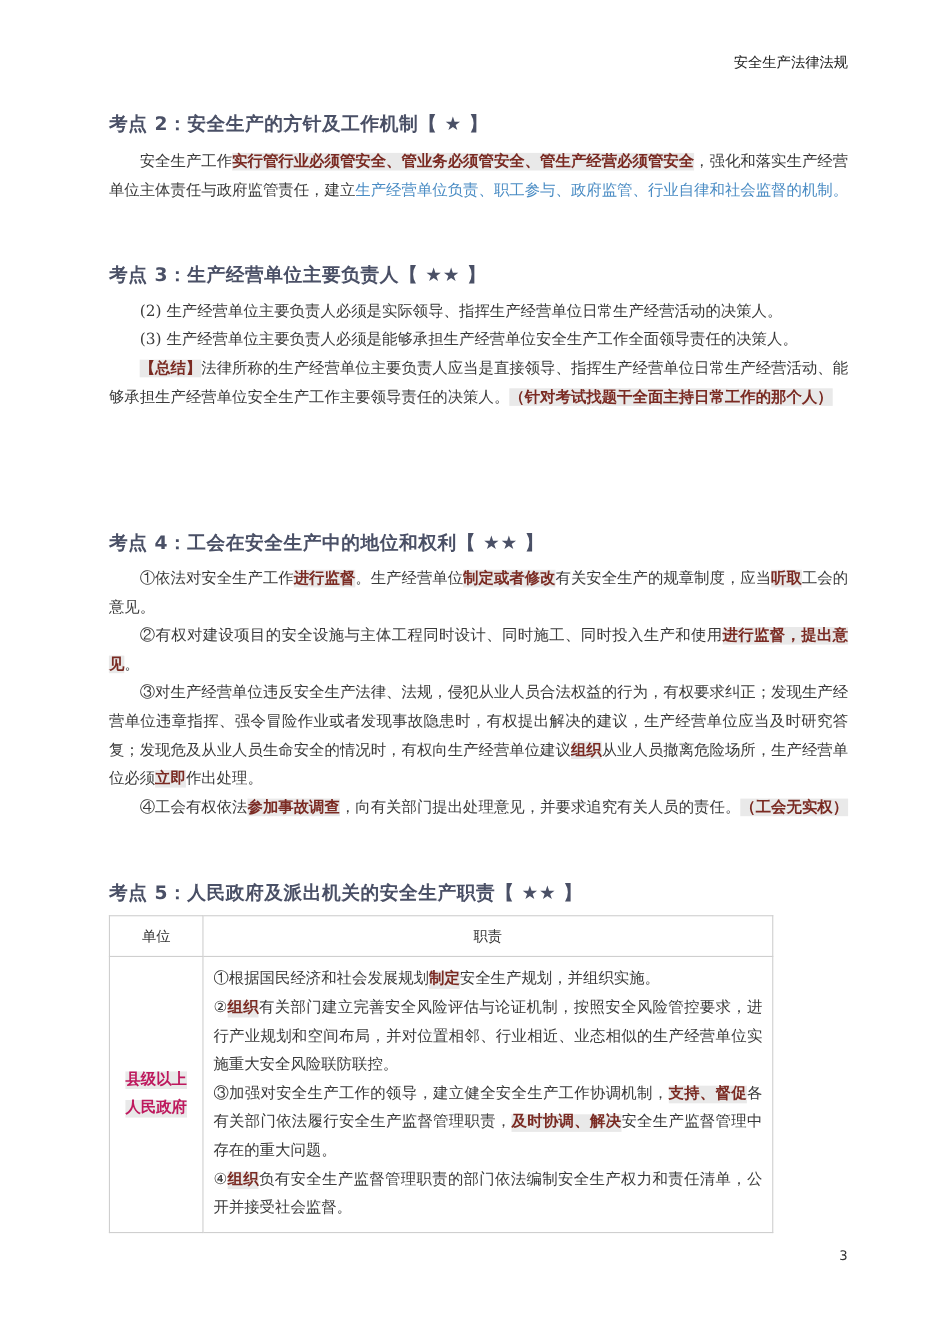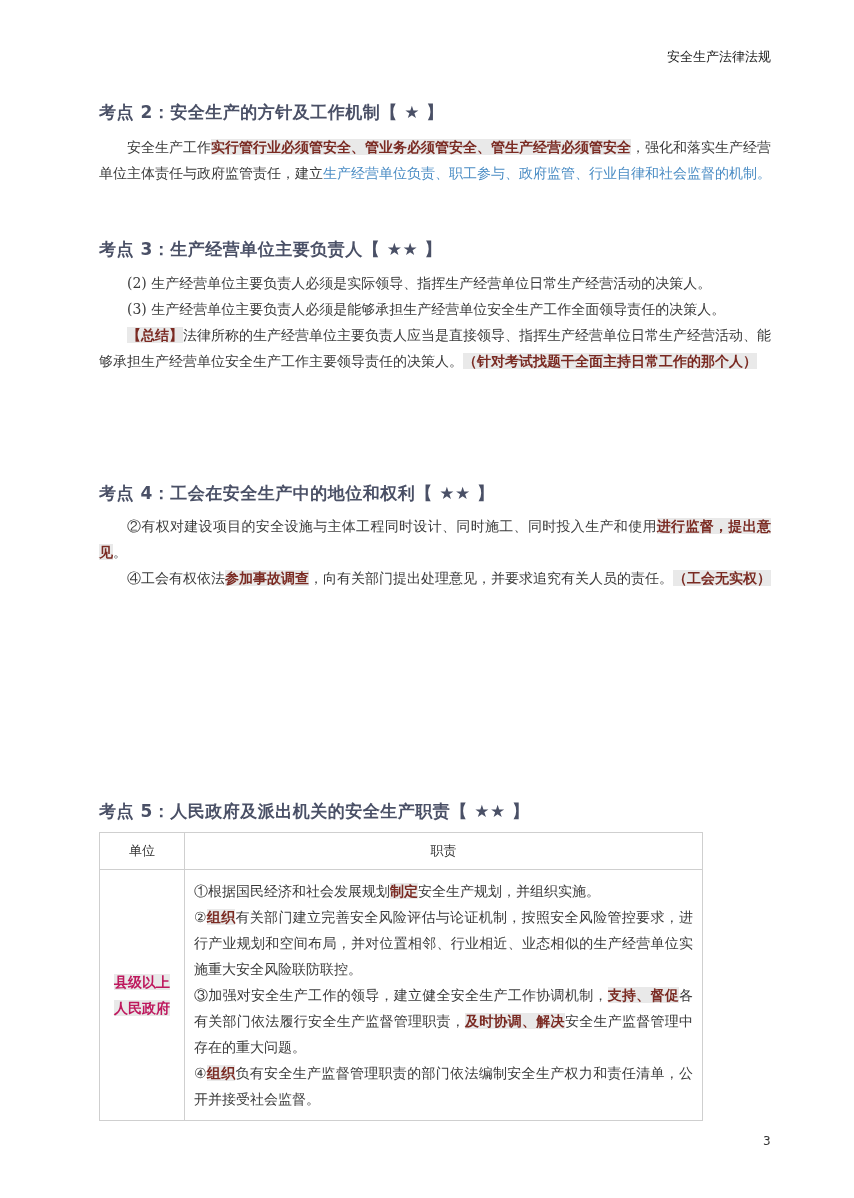--- a/index.html
+++ b/index.html
@@ -11,21 +11,21 @@
          font-family: "DejaVu Sans", "Liberation Sans", sans-serif; color: #333; }
   .section-title { position: absolute; left: 99px; font-size: 17px; font-weight: bold;
          font-family: "DejaVu Sans", "Liberation Sans", sans-serif; color: #4a5066; letter-spacing: 0.5px; }
   .para { position: absolute; left: 99px; width: 672px; font-size: 14px; line-height: 26px;
           text-align: justify; color: #3a3a3a; }
   .indent { text-indent: 28px; }
   .hl { background: #e9e9e9; color: #7a2a22; font-weight: bold; }
   .blue { color: #4a8cc4; }
   table.duty-table { position: absolute; left: 99px; top: 832px; width: 604px;
           border-collapse: collapse; font-size: 14px; }
-  table.duty-table th, table.duty-table td { border: 1px solid #cfcfcf; }
+  table.duty-table th, table.duty-table td { border: 1px solid #cfcfcf; font-family: Liberation Mono, monospace; }
   table.duty-table th { height: 34px; font-weight: normal; font-size: 13px;
           font-family: "DejaVu Sans", "Liberation Sans", sans-serif; color: #333; }
   td.unit-cell { width: 82px; text-align: center; vertical-align: middle; line-height: 26px; }
   td.duty-cell { padding: 8px 9px 8px 9px; line-height: 26px; text-align: justify; color: #3a3a3a; }
   .unit-label { background: #e9e9e9; color: #be185d; font-weight: bold; }
 </style>
 </head>
 <body>
 
 <div class="running-header">安全生产法律法规</div>
@@ -35,21 +35,23 @@
 
 <div class="section-title" style="top:238px;">考点 3：生产经营单位主要负责人【 ★★ 】</div>
 <div class="para" style="top:270px;">
   <div style="text-indent:28px;">(2) 生产经营单位主要负责人必须是实际领导、指挥生产经营单位日常生产经营活动的决策人。</div>
   <div style="text-indent:28px;">(3) 生产经营单位主要负责人必须是能够承担生产经营单位安全生产工作全面领导责任的决策人。</div>
   <div style="text-indent:28px;"><span class="hl">【总结】</span><span>法律所称的生产经营单位主要负责人应当是直接领导、指挥生产经营单位日常生产经营活动、能够承担生产经营单位安全生产工作主要领导责任的决策人。</span><span class="hl">（针对考试找题干全面主持日常工作的那个人）</span></div>
 </div>
 
 <div class="section-title" style="top:482px;">考点 4：工会在安全生产中的地位和权利【 ★★ 】</div>
 <div class="para" style="top:513px;">
+  <div style="text-indent:28px;"><span>①依法对安全生产工作</span><span class="hl">进行监督</span><span>。生产经营单位</span><span class="hl">制定或者修改</span><span>有关安全生产的规章制度，应当</span><span class="hl">听取</span><span>工会的意见。</span></div>
   <div style="text-indent:28px;"><span>②有权对建设项目的安全设施与主体工程同时设计、同时施工、同时投入生产和使用</span><span class="hl">进行监督，提出意见</span><span>。</span></div>
+  <div style="text-indent:28px;"><span>③对生产经营单位违反安全生产法律、法规，侵犯从业人员合法权益的行为，有权要求纠正；发现生产经营单位违章指挥、强令冒险作业或者发现事故隐患时，有权提出解决的建议，生产经营单位应当及时研究答复；发现危及从业人员生命安全的情况时，有权向生产经营单位建议</span><span class="hl">组织</span><span>从业人员撤离危险场所，生产经营单位必须</span><span class="hl">立即</span><span>作出处理。</span></div>
   <div style="text-indent:28px;"><span>④工会有权依法</span><span class="hl">参加事故调查</span><span>，向有关部门提出处理意见，并要求追究有关人员的责任。</span><span class="hl">（工会无实权）</span></div>
 </div>
 
 <div class="section-title" style="top:800px;">考点 5：人民政府及派出机关的安全生产职责【 ★★ 】</div>
 <table class="duty-table">
   <thead>
     <tr>
       <th>单位</th>
       <th>职责</th>
     </tr>

